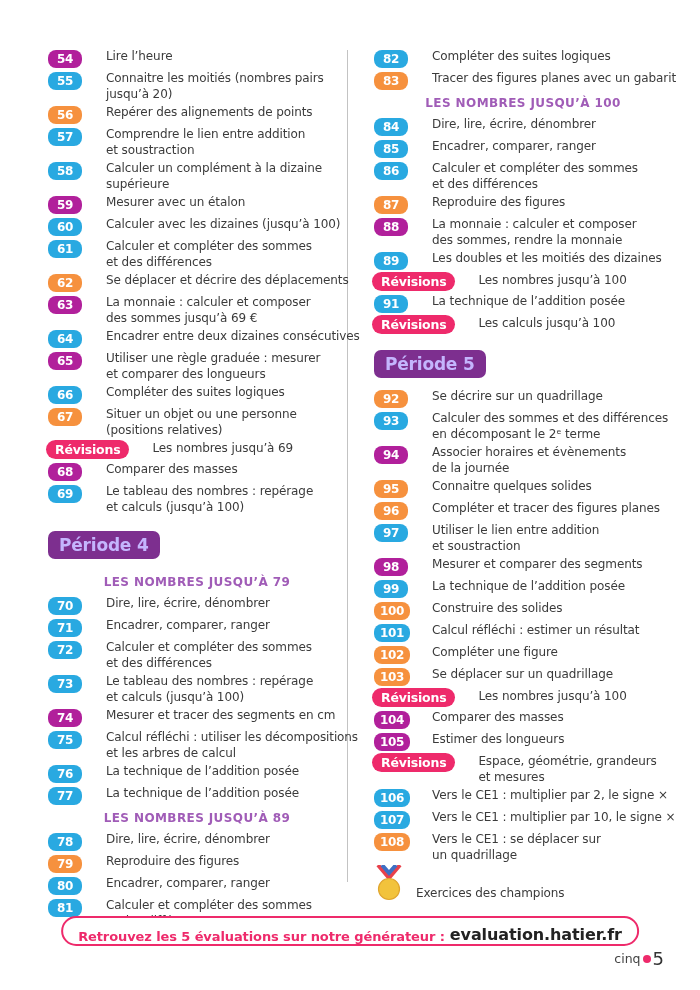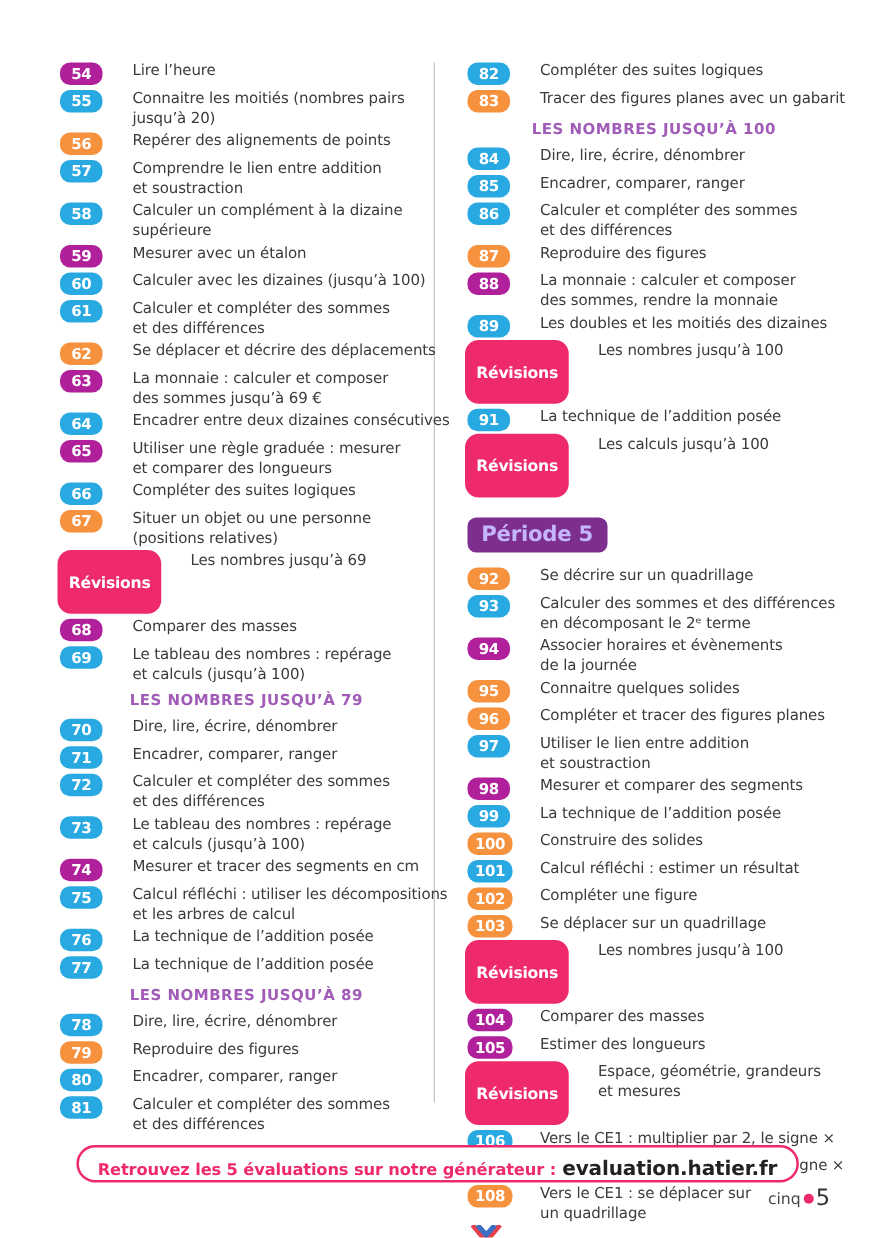--- a/index.html
+++ b/index.html
@@ -23,21 +23,21 @@
   .c-magenta{background:var(--c-magenta,#b1209b);}
   .c-blue{background:var(--c-blue,#29a9e1);}
   .c-orange{background:var(--c-orange,#f6913e);}
   .txt{
     flex:1;font-size:12px;line-height:15.5px;white-space:pre;margin-top:1px;
     letter-spacing:-0.1px;
   }
   .rev-row .txt{margin-left:7px;white-space:pre;}
   .rev-pill{
     display:inline-block;background:var(--c-pink,#ee2a6b);color:#fff;font-weight:bold;
-    font-size:12.5px;line-height:19px;height:19px;padding:16px 9px;border-radius:11px;
+    font-size:12.5px;line-height:19px;height:19px;padding:0 9px;border-radius:11px;
     letter-spacing:-0.2px;
   }
   .periode{
     display:inline-block;background:var(--c-purple,#7d2f8f);color:#c4b5fd;font-weight:bold;
     font-size:17px;line-height:28px;height:28px;padding:0 11px;border-radius:7px;
     margin:14px 0 10px 2px;letter-spacing:-0.2px;
   }
   .sec-heading{
     text-align:center;color:var(--c-heading,#a05cb7);font-weight:bold;
     font-size:12px;line-height:15px;margin:6px 0 5px 0;letter-spacing:0.4px;
@@ -137,20 +137,21 @@
     </div>
     <div class="row">
       <span class="bcell"><span class="num c-magenta">68</span></span>
       <span class="txt">Comparer des masses</span>
     </div>
     <div class="row">
       <span class="bcell"><span class="num c-blue">69</span></span>
       <span class="txt">Le tableau des nombres : repérage
 et calculs (jusqu’à 100)</span>
     </div>
+    <div><span class="periode">Période 4</span></div>
     <div class="sec-heading">LES NOMBRES JUSQU’À 79</div>
     <div class="row">
       <span class="bcell"><span class="num c-blue">70</span></span>
       <span class="txt">Dire, lire, écrire, dénombrer</span>
     </div>
     <div class="row">
       <span class="bcell"><span class="num c-blue">71</span></span>
       <span class="txt">Encadrer, comparer, ranger</span>
     </div>
     <div class="row">

